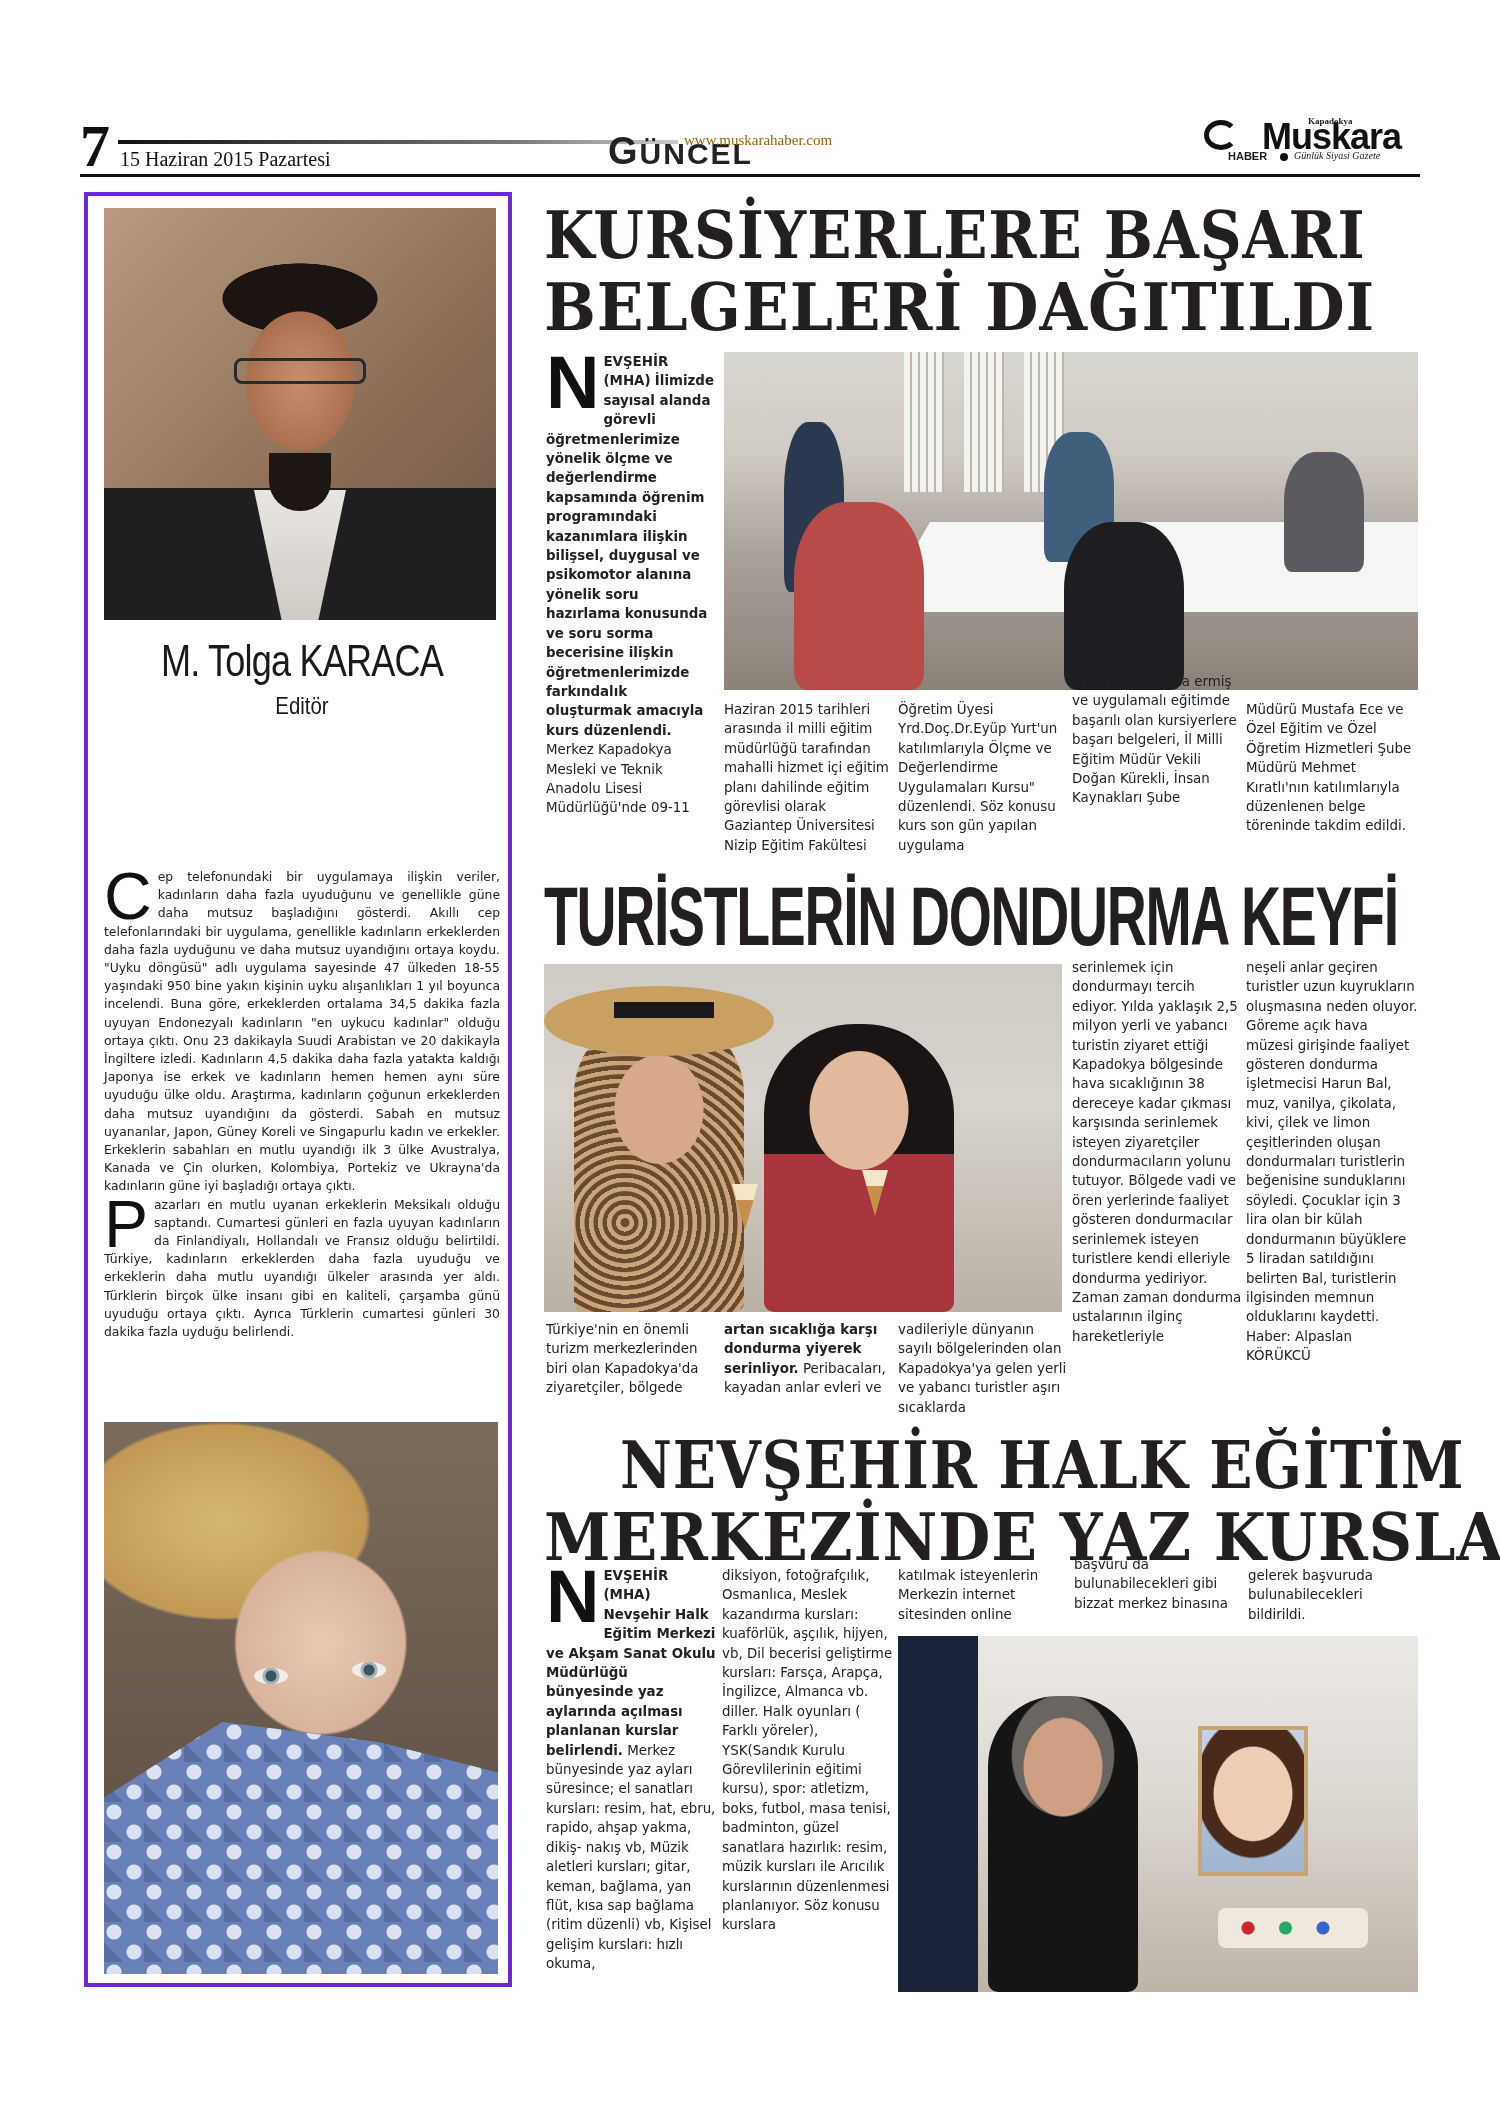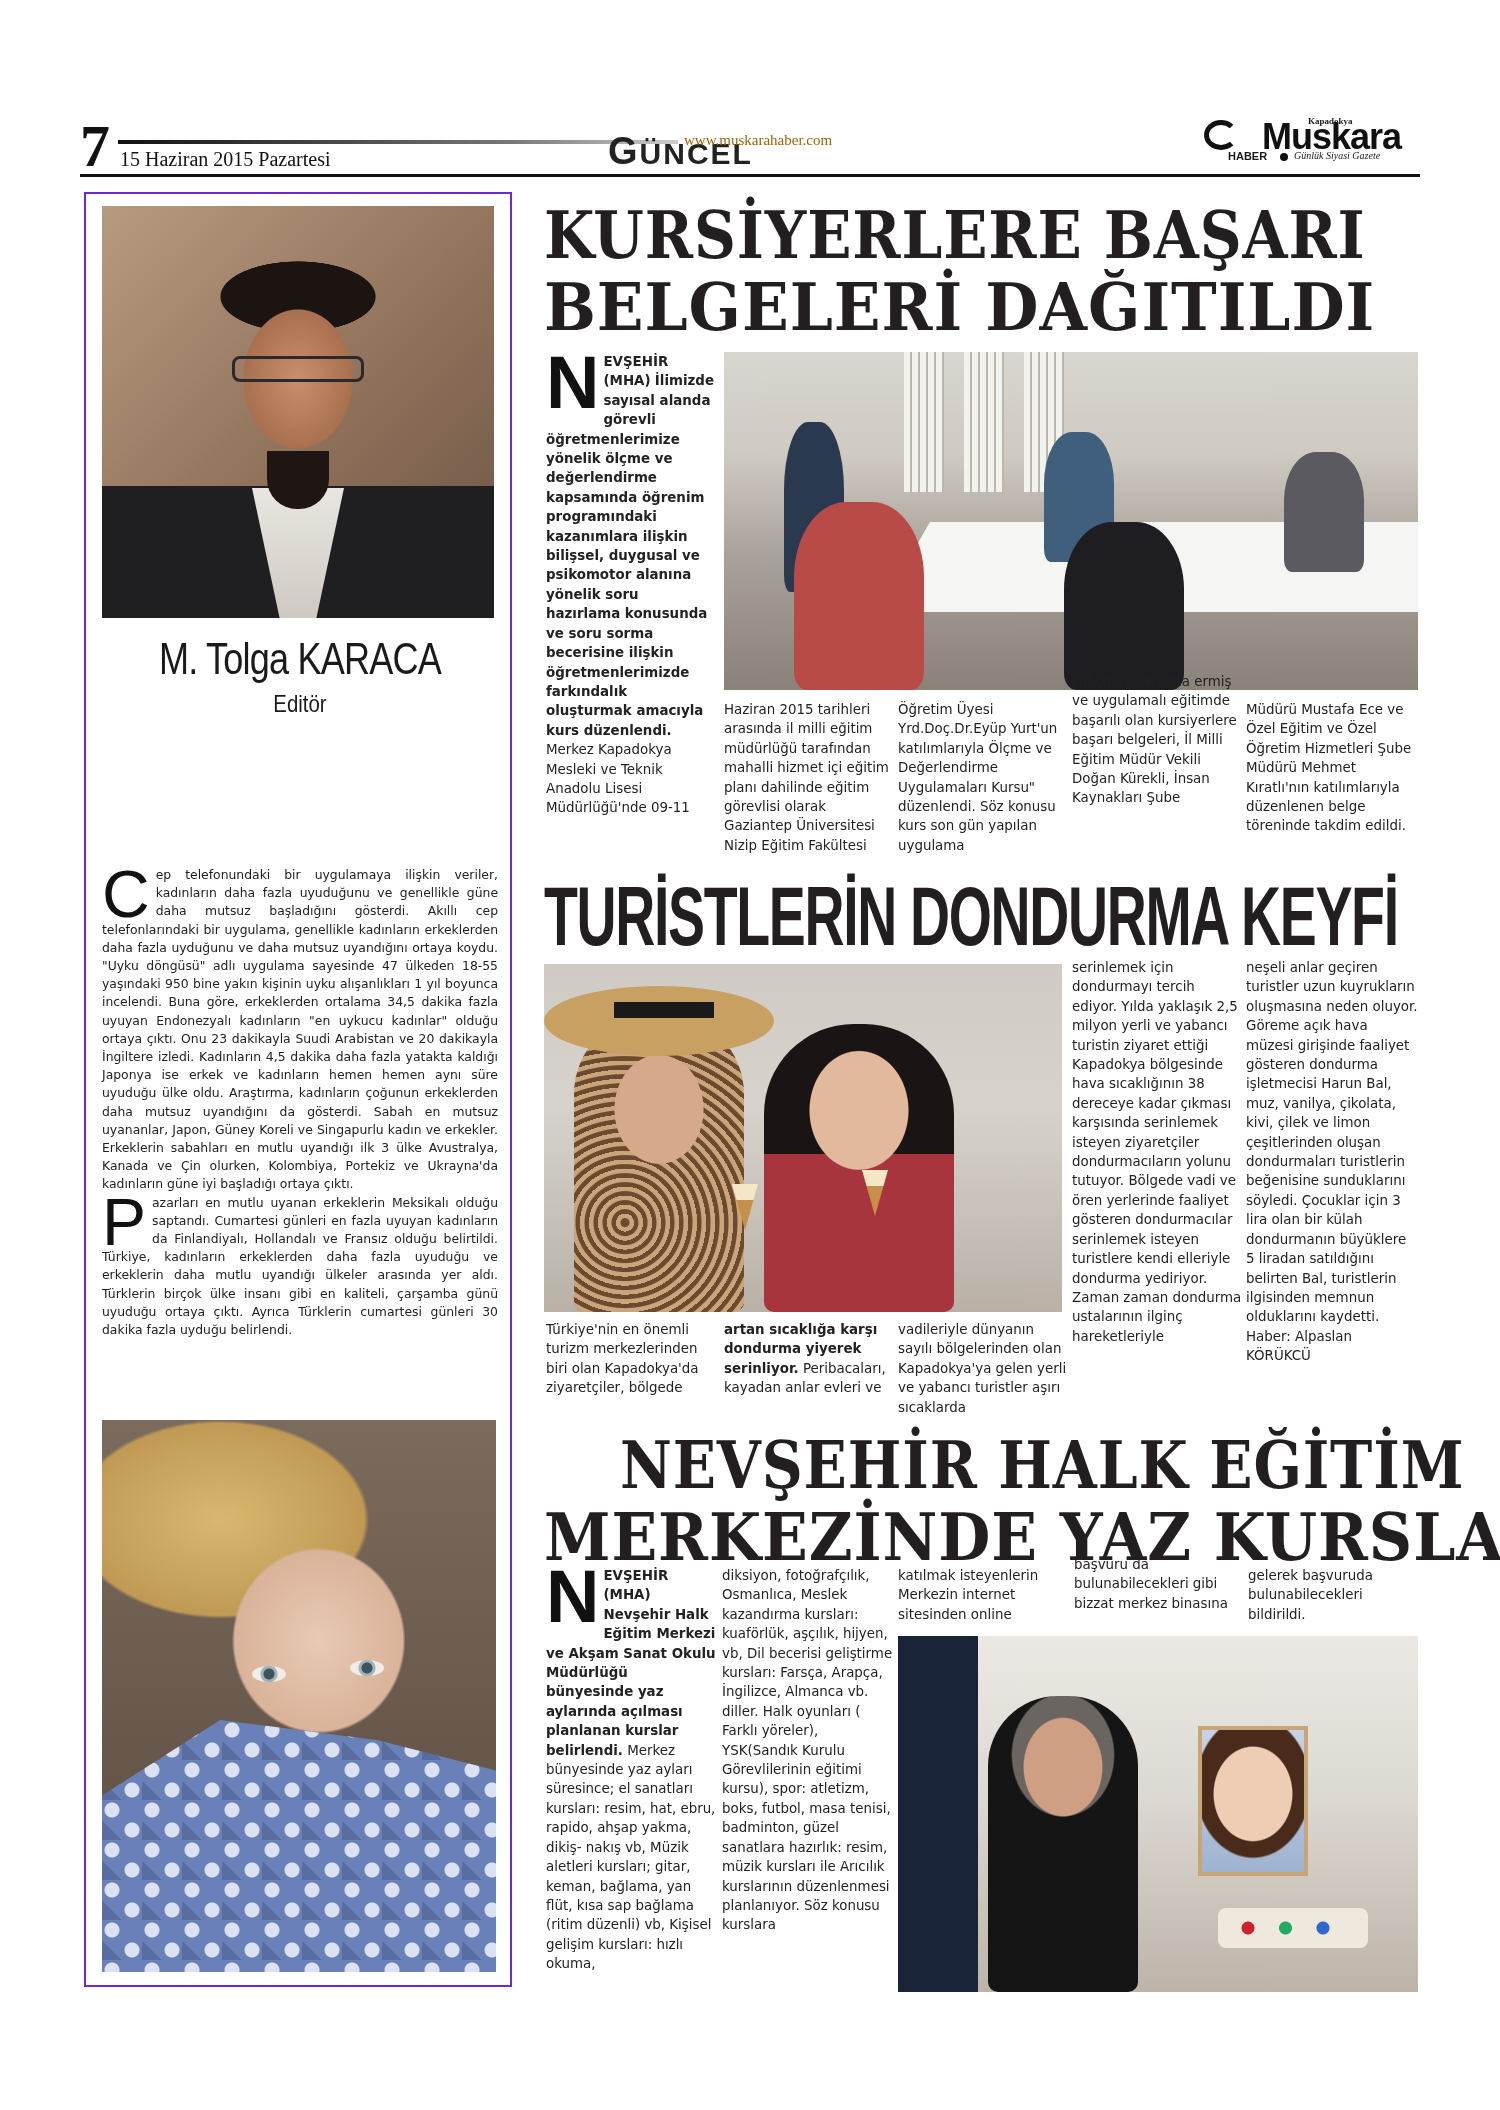--- a/index.html
+++ b/index.html
@@ -18,21 +18,21 @@
 
     .logo { position: absolute; right: 0; top: -6px; width: 216px; height: 56px; }
     .logo .kapa { position: absolute; left: 104px; top: 4px; font-family: "Liberation Serif", serif; font-size: 9px; font-weight: bold; }
     .logo .word { position: absolute; left: 58px; top: 4px; font-family: "Liberation Sans", sans-serif; font-weight: bold; font-size: 36px; letter-spacing: -1px; color: #111; }
     .logo .haber { position: absolute; left: 24px; top: 38px; font-size: 11px; font-weight: bold; }
     .logo .dot { position: absolute; left: 76px; top: 41px; width: 8px; height: 8px; border-radius: 50%; background: #111; }
     .logo .tag { position: absolute; left: 90px; top: 38px; font-family: "Liberation Serif", serif; font-style: italic; font-size: 10px; }
     .logo .moon { position: absolute; left: 0; top: 8px; width: 34px; height: 30px; border: 5px solid #111; border-radius: 50%; border-right-color: transparent; }
 
     
-    .leftbox { position: absolute; left: 84px; top: 192px; width: 428px; height: 1795px; border: 2px solid #6d28d9; }
+    .leftbox { position: absolute; left: 84px; top: 192px; width: 428px; height: 1795px; border: 4px solid #6d28d9; }
     .portrait { position: absolute; left: 16px; top: 12px; width: 392px; height: 412px; background:
       radial-gradient(ellipse 90px 115px at 50% 42%, #c78f6e 0%, #a8704f 60%, transparent 61%),
       radial-gradient(ellipse 110px 50px at 50% 22%, #1c1410 0%, #1c1410 70%, transparent 71%),
       linear-gradient(to bottom, transparent 0%, transparent 68%, #1f1f22 68%),
       linear-gradient(135deg, #b89a80, #8c6e58 60%, #6a5444); }
     .portrait .shirt { position: absolute; left: 150px; bottom: 0; width: 92px; height: 130px; background: linear-gradient(#e9e6e1, #cfc9c3); clip-path: polygon(0 0, 100% 0, 70% 100%, 30% 100%); }
     .portrait .glasses { position: absolute; left: 130px; top: 150px; width: 132px; height: 26px; border: 3px solid #2a2a2a; border-radius: 8px; }
     .portrait .beard { position: absolute; left: 165px; top: 245px; width: 62px; height: 58px; border-radius: 0 0 30px 30px; background: #1d1612; }
 
     .author-name { position: absolute; left: 0; top: 440px; width: 428px; text-align: center; font-family: "Liberation Sans", sans-serif; font-size: 44px; font-weight: normal; letter-spacing: -1px; transform: scaleX(0.82); color: #1a1a1a; }

